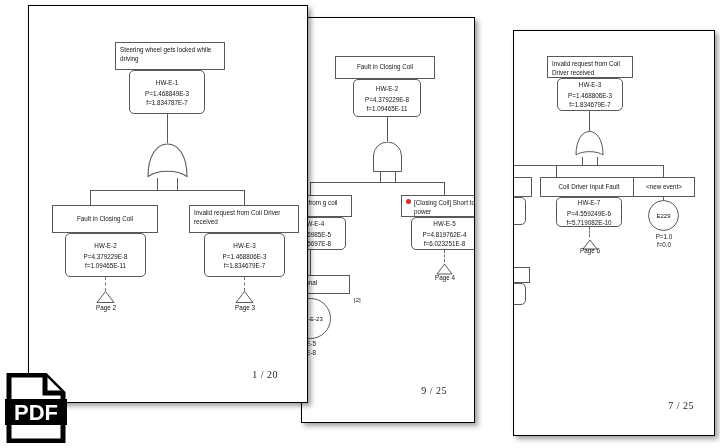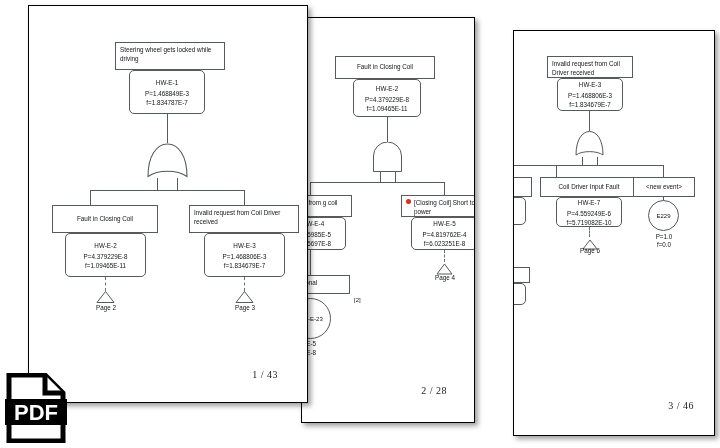--- a/index.html
+++ b/index.html
@@ -163,21 +163,21 @@
       <span>E229</span>
     </div>
     <div class="caption" style="left:130px;top:202px;width:40px;">P=1.0</div>
     <div class="caption" style="left:130px;top:210px;width:40px;">f=0.0</div>
 
     <div class="evbox ctr" style="left:-36px;top:236px;width:52px;height:16px;">
       
     </div>
     <div class="gatebox" style="left:-32px;top:252px;width:44px;height:22px;"></div>
 
-    <div class="footer" style="right:20px;bottom:24px;">3 / 46</div>
+    <div class="footer" style="right:20px;bottom:24px;">7 / 25</div>
   </div>
 
   <div class="page" id="page2">
 
     <div class="evbox ctr" style="left:33px;top:38px;width:100px;height:23px;">
       <span>Fault in Closing Coil</span>
     </div>
     <div class="gatebox" style="left:51px;top:61px;width:68px;height:38px;">
       <span class="ln id">HW-E-2</span>
       <span class="ln">P=4.379229E-8</span>
@@ -226,21 +226,21 @@
       <span class="ln">f=6.023251E-8</span>
     </div>
     <div class="wire dash" style="left:142px;top:232px;height:12px;"></div>
     <div class="tri" style="left:134px;top:243px;">
       <svg width="17" height="12" viewBox="0 0 17 12">
           <path d="M8.5 1 L16 11 L1 11 Z" fill="#fff" stroke="#555a5f" stroke-width="1"></path>
         </svg>
     </div>
     <div class="caption" style="left:122px;top:256px;width:42px;">Page 4</div>
 
-    <div class="footer" style="right:27px;bottom:26px;">2 / 28</div>
+    <div class="footer" style="right:27px;bottom:26px;">9 / 25</div>
   </div>
 
   <div class="page" id="page1">
 
     <div class="evbox" style="left:86px;top:36px;width:110px;height:28px;">
       <span>Steering wheel gets locked while driving</span>
     </div>
     <div class="gatebox" style="left:100px;top:64px;width:76px;height:44px;">
       <span class="ln id">HW-E-1</span>
       <span class="ln">P=1.468849E-3</span>
@@ -284,21 +284,21 @@
       <span class="ln">f=1.834679E-7</span>
     </div>
     <div class="wire dash" style="left:215px;top:271px;height:14px;"></div>
     <div class="tri" style="left:206px;top:284px;">
       <svg width="19" height="14" viewBox="0 0 19 14">
           <path d="M9.5 1.5 L18 12.5 L1 12.5 Z" fill="#fff" stroke="#555a5f" stroke-width="1"></path>
         </svg>
     </div>
     <div class="caption" style="left:194px;top:298px;width:44px;">Page 3</div>
 
-    <div class="footer" style="right:29px;bottom:22px;">1 / 43</div>
+    <div class="footer" style="right:29px;bottom:22px;">1 / 20</div>
   </div>
 
   <div class="pdficon">
     <svg width="62" height="70" viewBox="0 0 62 70">
       <path d="M4 2 H40 L58 20 V68 H4 Z" fill="#ffffff" stroke="#000000" stroke-width="5"></path>
       <path d="M40 2 L40 20 L58 20" fill="#ffffff" stroke="#000000" stroke-width="5"></path>
       <rect x="0" y="26" width="62" height="26" fill="#000000"></rect>
       <text x="31" y="47" font-family="Liberation Sans, sans-serif" font-size="22" font-weight="bold" fill="#ffffff" text-anchor="middle">PDF</text>
     </svg>
   </div>

